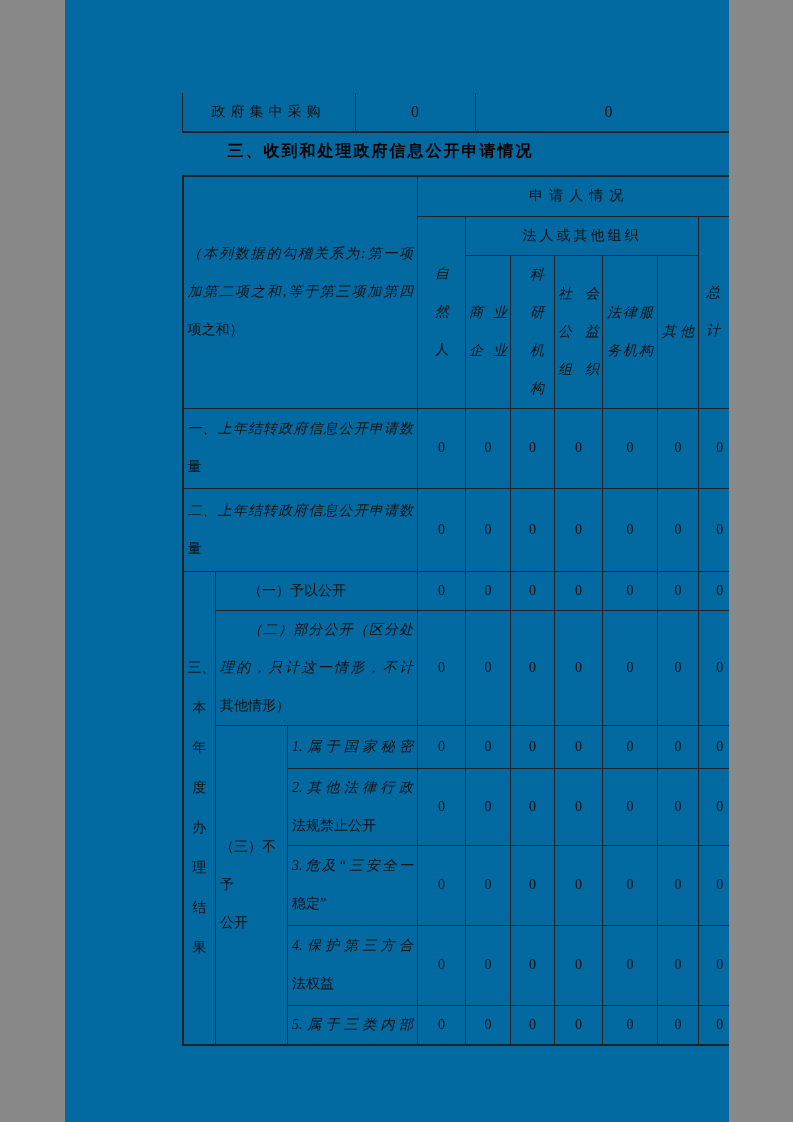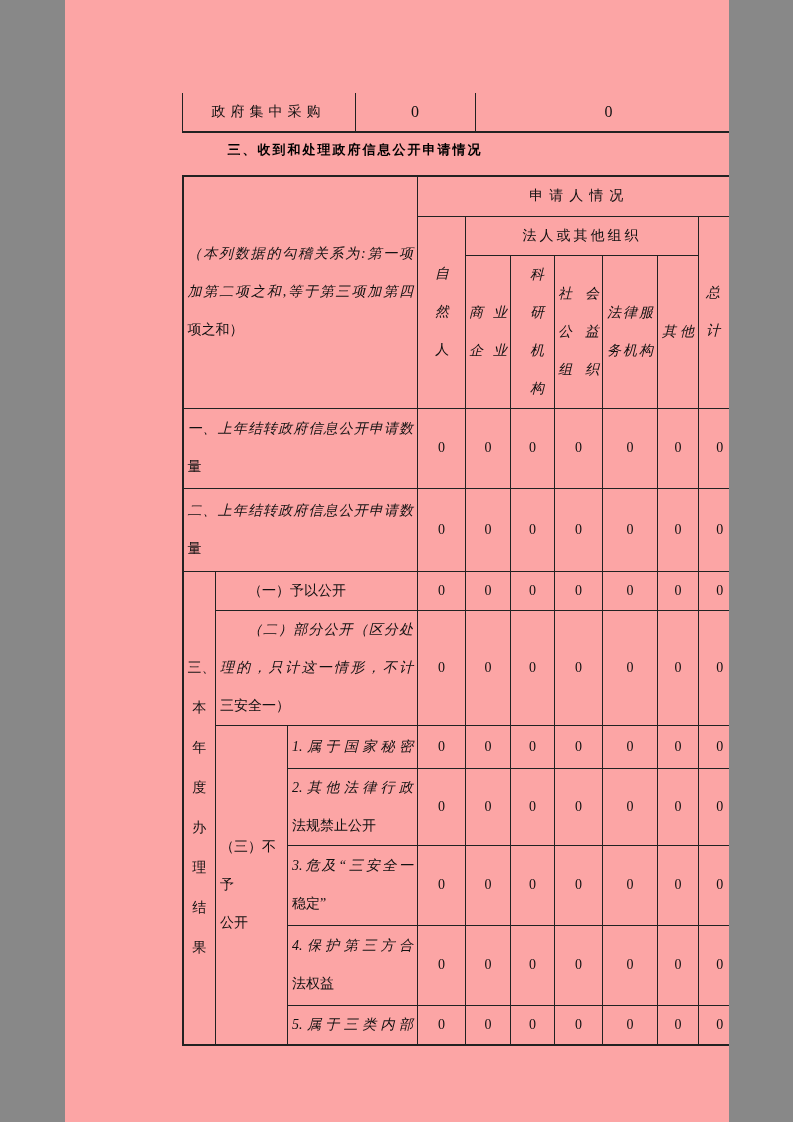--- a/index.html
+++ b/index.html
@@ -1,37 +1,37 @@
 <!DOCTYPE html>
 <html><head>
 <meta charset="utf-8">
 <style>
   html,body{margin:0;padding:0;background:#888;}
   .page{
-    position:relative;width:664px;height:1122px;background:#fca5a5;margin:0 auto;
+    position:relative;width:664px;height:1122px;background:#0369a1;margin:0 auto;
     font-family:"Liberation Serif","DejaVu Serif",serif;color:#111;overflow:hidden;
   }
   
   .mini{
     position:absolute;left:117px;top:93px;width:561px;height:40px;
     display:flex;box-sizing:border-box;
     border-left:1px solid #222;border-right:1px solid #222;border-bottom:2px solid #222;
   }
   .mini .cell{
     box-sizing:border-box;display:flex;align-items:center;justify-content:center;
     font-size:14px;height:100%;
   }
   .mini .c1{width:173px;border-right:1px solid #222;letter-spacing:5px;}
   .mini .c2{width:120px;border-right:1px solid #222;font-size:16px;}
   .mini .c3{flex:1;font-size:16px;}
   
   .heading{
     position:absolute;left:163px;top:141px;margin:0;
     font-family:"Liberation Sans","DejaVu Sans",sans-serif;
-    font-size:13px;font-weight:700;letter-spacing:2px;color:#000;white-space:nowrap;
+    font-size:16px;font-weight:700;letter-spacing:2px;color:#000;white-space:nowrap;
   }
   
   table.main{
     position:absolute;left:117px;top:175px;
     border-collapse:collapse;table-layout:fixed;width:559px;
     border:2px solid #222;
   }
   table.main td{
     border:1px solid #222;vertical-align:middle;
     font-size:14px;line-height:38px;padding:0 4px;overflow:hidden;
@@ -163,21 +163,21 @@
       <td class="num">0</td>
       <td class="num">0</td>
       <td class="num">0</td>
       <td class="num">0</td>
     </tr>
 
     <tr style="height:113px">
       <td colspan="2">
         <div class="ind jl">（二）部分公开（区分处</div>
         <div class="jl">理的，只计这一情形，不计</div>
-        <div>三安全一）</div>
+        <div>其他情形）</div>
       </td>
       <td class="num">0</td>
       <td class="num">0</td>
       <td class="num">0</td>
       <td class="num">0</td>
       <td class="num">0</td>
       <td class="num">0</td>
       <td class="num">0</td>
     </tr>
 

